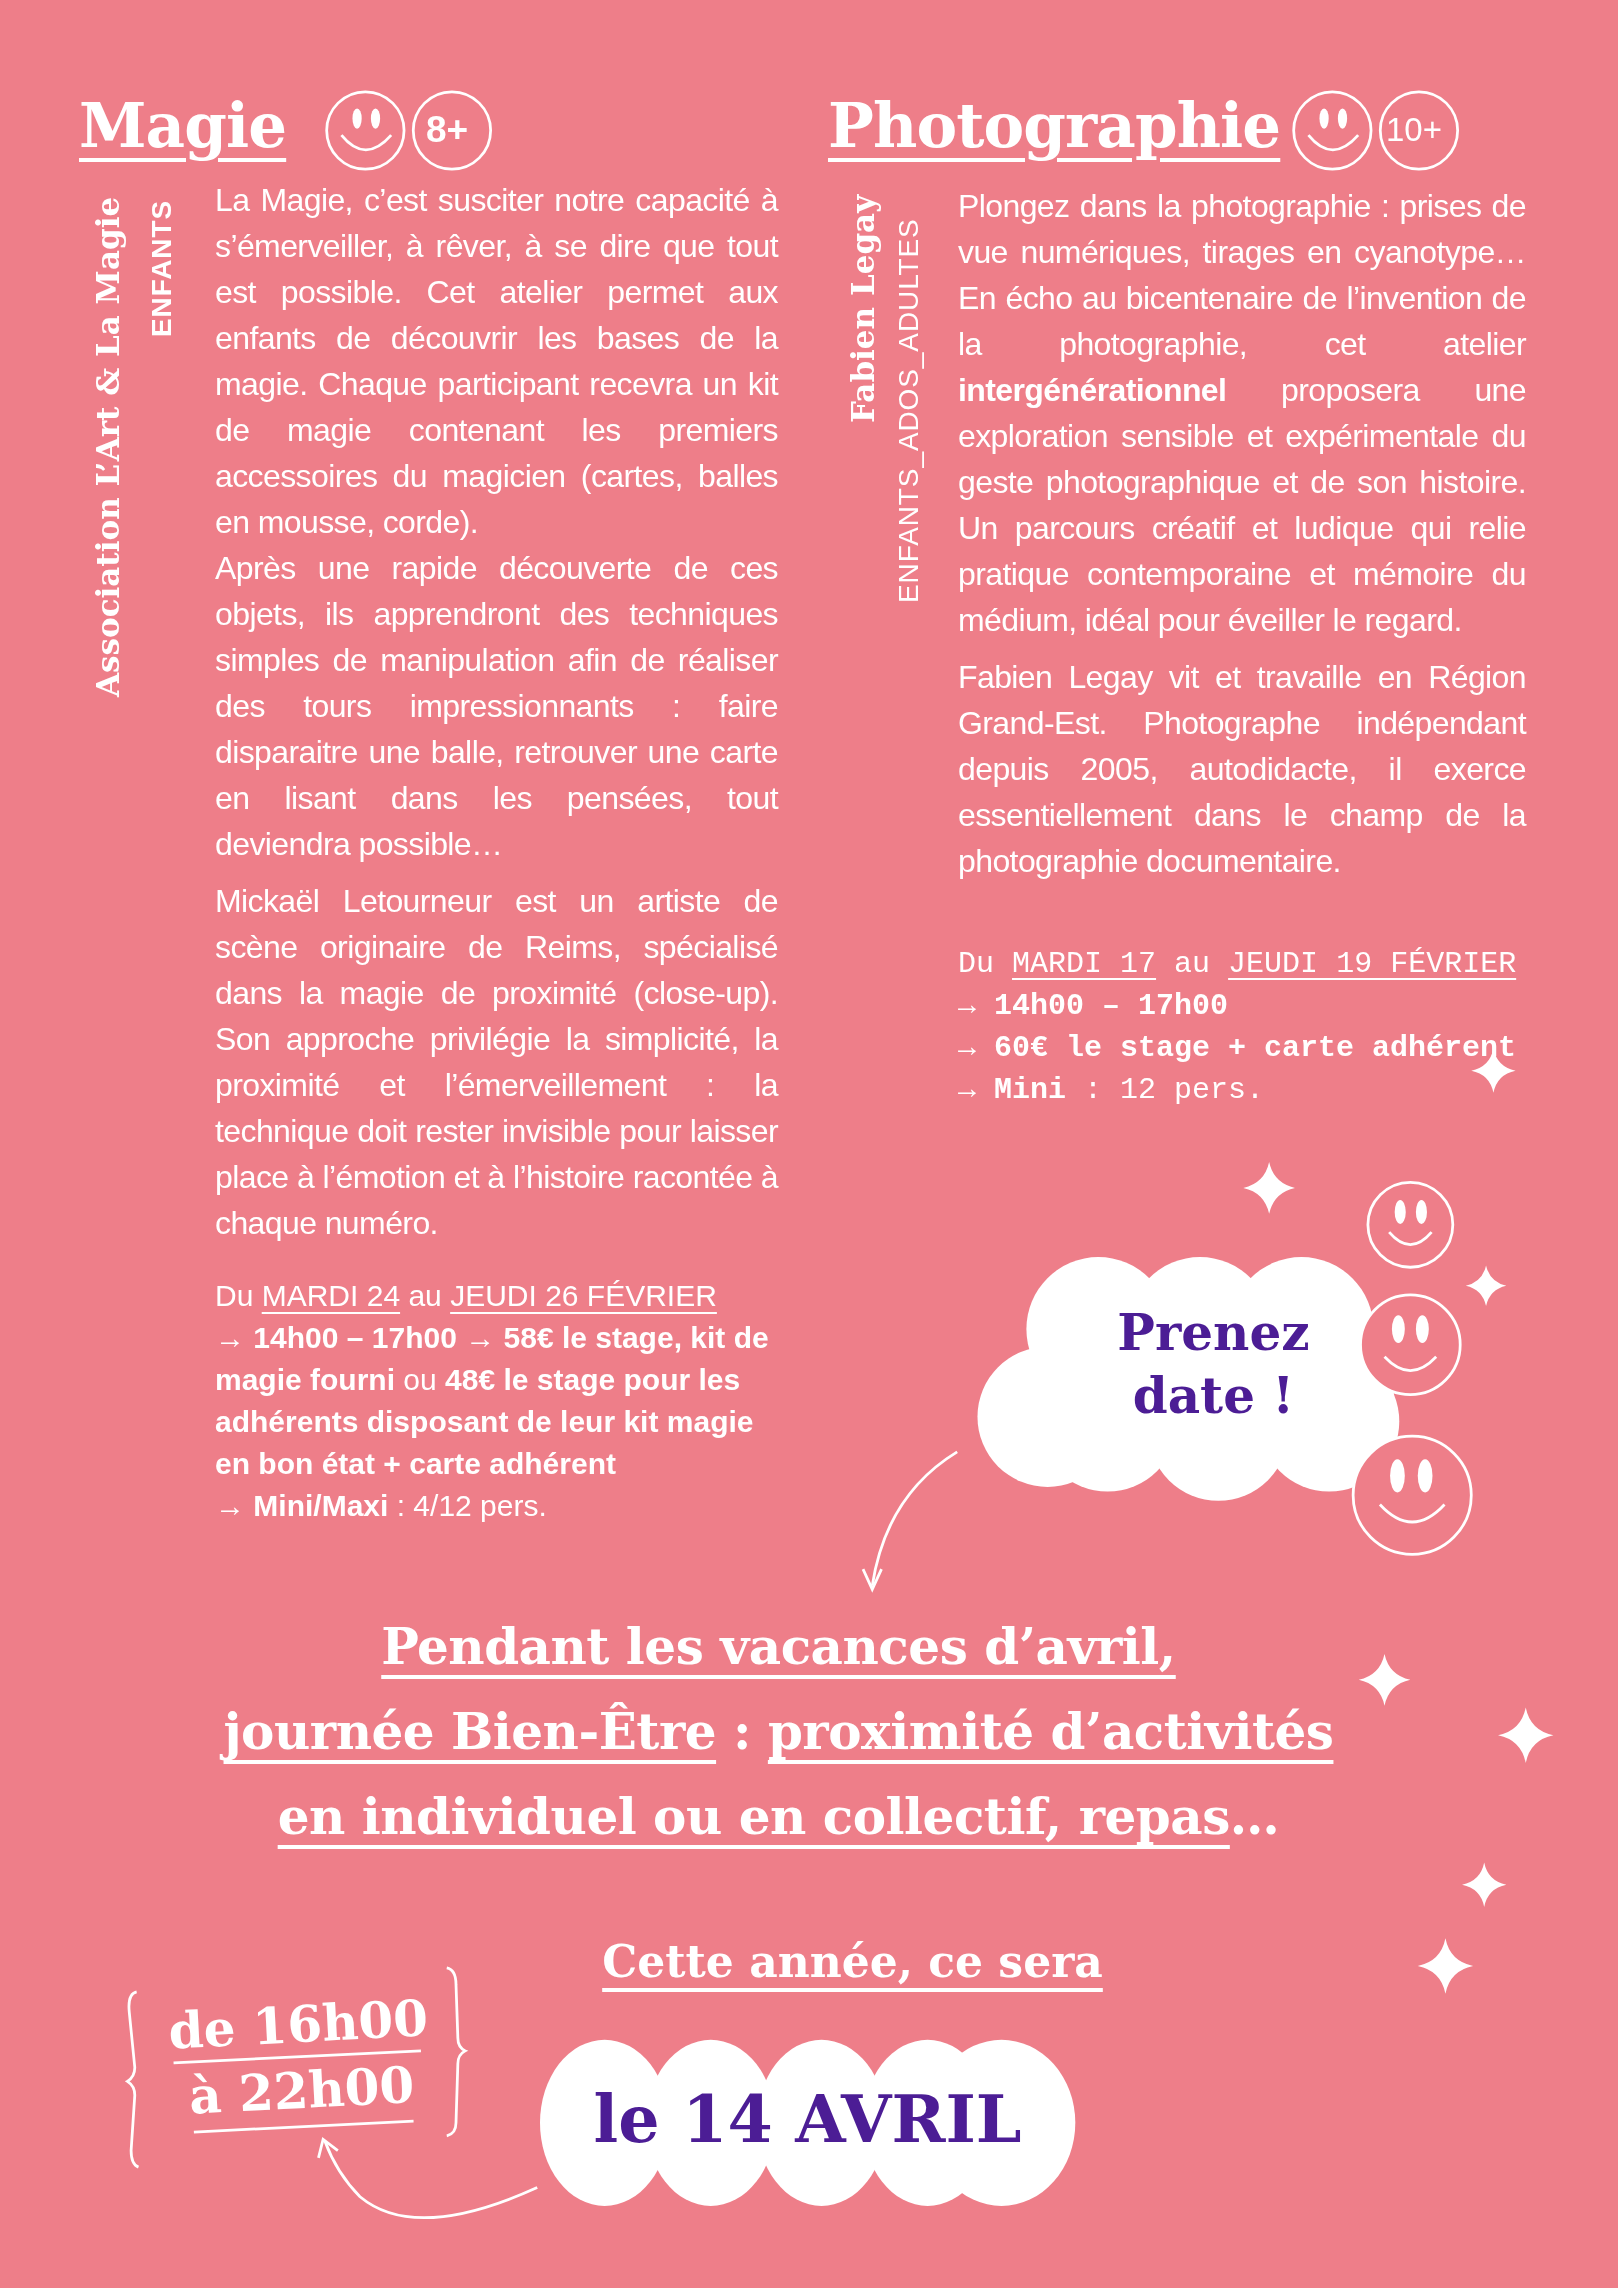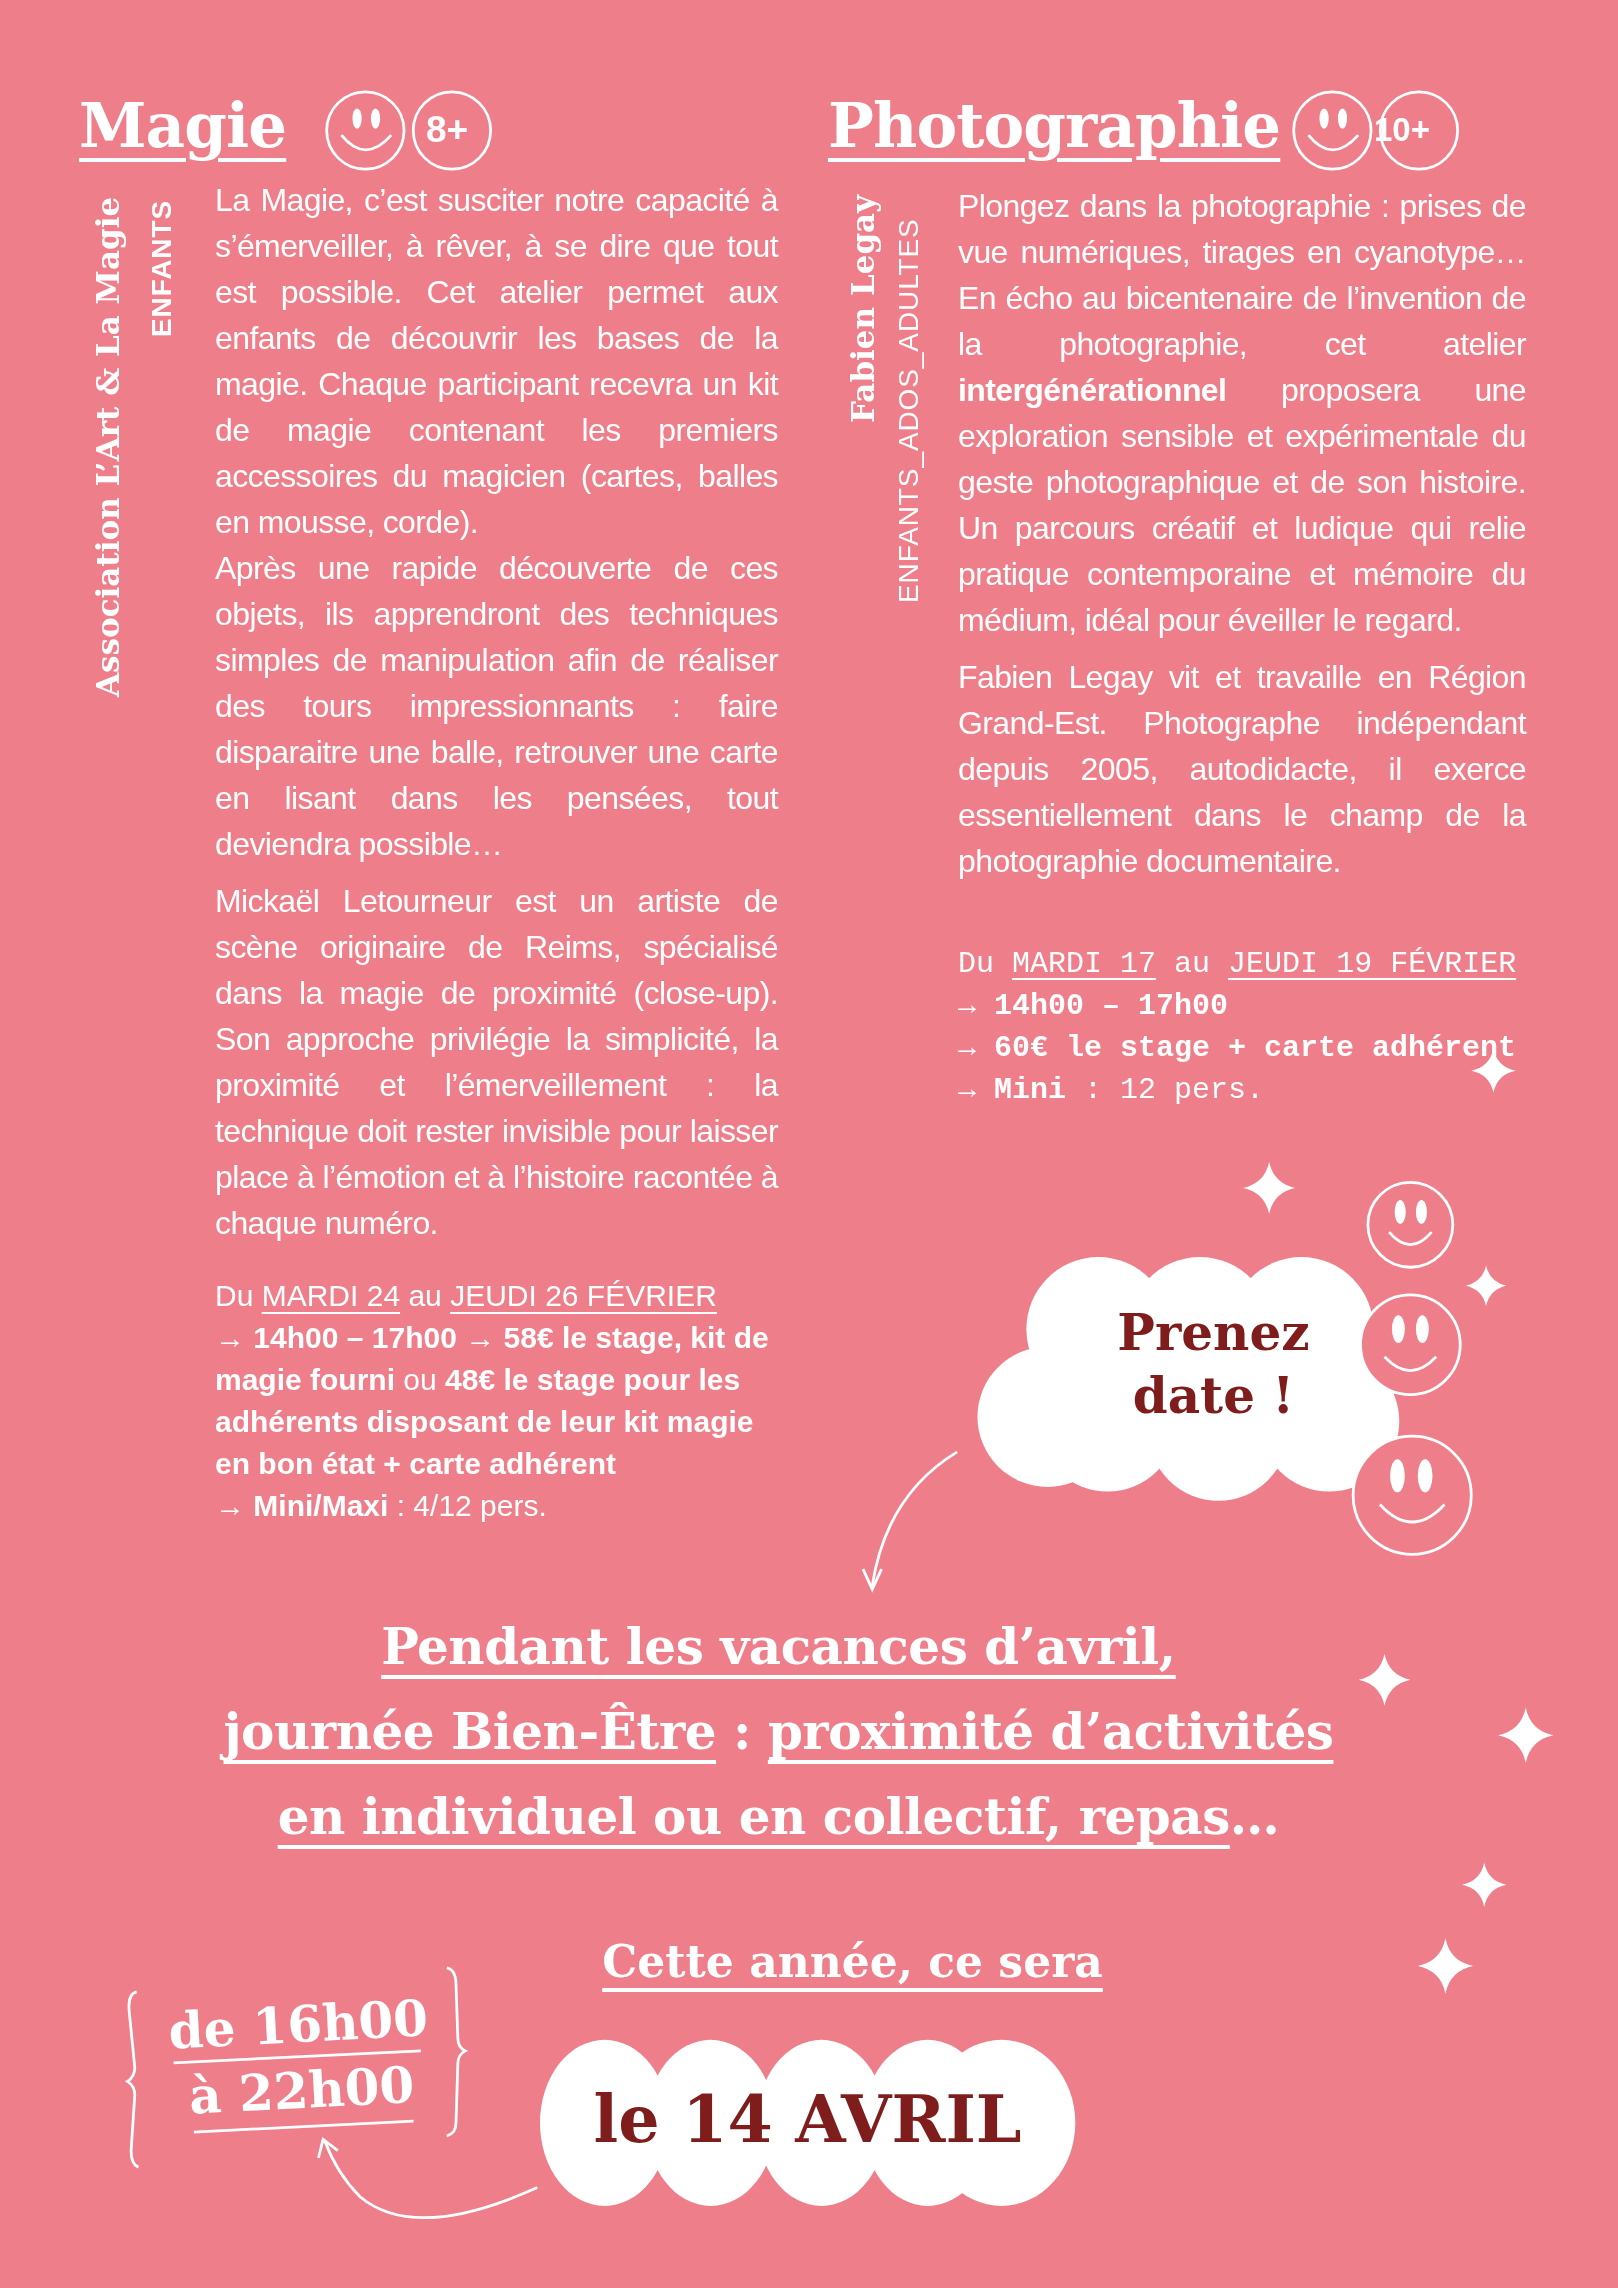--- a/index.html
+++ b/index.html
@@ -27,21 +27,21 @@
   .body p { margin:0 0 11px 0; }
   .info { font-size:30px; line-height:42px; font-family:"Liberation Sans Narrow","Liberation Sans",sans-serif; }
   .info .line { display:block; }
   .u { text-decoration:underline; text-underline-offset:5.5px; text-decoration-thickness:1.8px; }
   b { font-weight:bold; }
 
   
   .headline { font-size:50px; line-height:85px; text-align:center; width:1557px; left:0; letter-spacing:-0.5px; }
   .headline .u2 { text-decoration:underline; text-decoration-thickness:3.7px; text-underline-offset:11px; }
 
-  .cloud-text { color:#7f1d1d; }
+  .cloud-text { color:#4c1d95; }
   .sparkle { fill:#fff; }
 </style>
 </head>
 <body>
 
 <div class="abs slab title" style="left:79px;top:90px;">Magie</div>
 
 <div class="abs badge" style="left:323px;top:89px;">
   <svg width="175" height="83" viewBox="0 0 190 90">
     <circle cx="46" cy="45" r="42" fill="none" stroke="#fff" stroke-width="3"></circle>
@@ -86,21 +86,21 @@
 <div class="abs slab title" style="left:828px;top:90px;">Photographie</div>
 
 <div class="abs badge" style="left:1290px;top:89px;">
   <svg width="175" height="83" viewBox="0 0 190 90">
     <circle cx="46" cy="45" r="42" fill="none" stroke="#fff" stroke-width="3"></circle>
     <circle cx="140" cy="45" r="42" fill="none" stroke="#fff" stroke-width="3"></circle>
     <ellipse cx="37" cy="32" rx="5" ry="11" fill="#fff"></ellipse>
     <ellipse cx="57" cy="32" rx="5" ry="11" fill="#fff"></ellipse>
     <path d="M20 50 Q46 82 74 50" fill="none" stroke="#fff" stroke-width="3"></path>
   </svg>
-  <span class="abs" style="left:84px;top:22px;font-size:33px;font-weight:bold;">10+</span>
+  <span class="abs" style="left:96px;top:22px;font-size:33px;font-weight:normal;">10+</span>
 </div>
 
 <div class="abs vert slab vert-org" style="left:845px;top:192px;height:231px;">Fabien Legay</div>
 <div class="abs vert vert-aud" style="left:893px;top:192px;height:411px;">ENFANTS_ADOS_ADULTES</div>
 
 <div class="abs body" style="left:958px;top:183px;width:568px;">
   <p><span>Plongez dans la photographie : prises de vue numériques, tirages en cyanotype… En écho au bicentenaire de l’invention de la photographie, cet atelier </span><b>intergénérationnel</b><span> proposera une exploration sensible et expérimentale du geste photographique et de son histoire. Un parcours créatif et ludique qui relie pratique contemporaine et mémoire du médium, idéal pour éveiller le regard.</span></p>
   <p>Fabien Legay vit et travaille en Région Grand-Est. Photographe indépendant depuis 2005, autodidacte, il exerce essentiellement dans le champ de la photographie documentaire.</p>
 </div>
 

